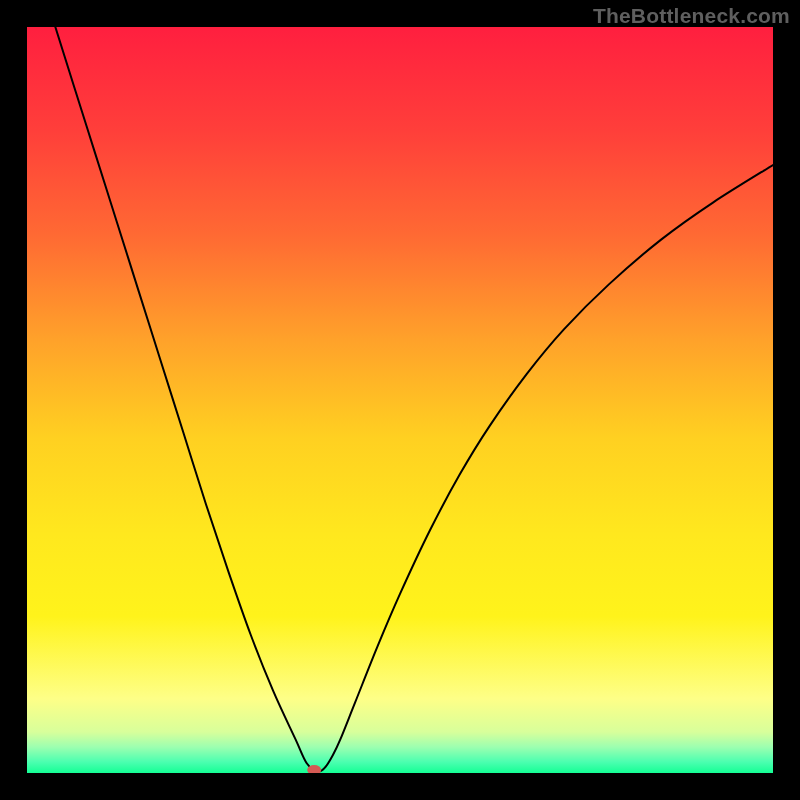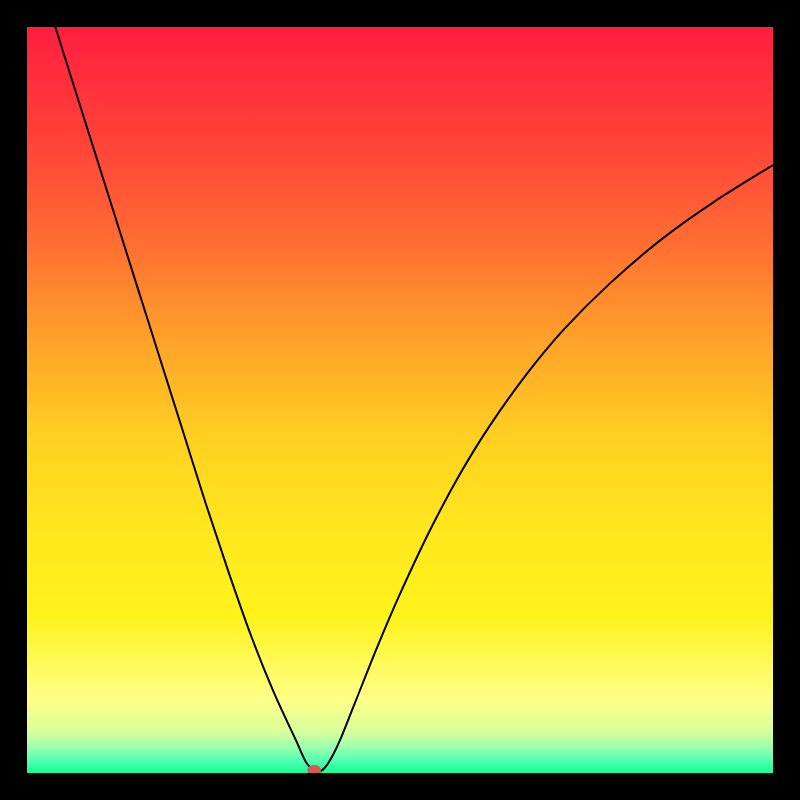--- a/index.html
+++ b/index.html
@@ -57,13 +57,14 @@
             <stop offset="100%" stop-color="#14ff95"></stop>
           </linearGradient>
       </defs>
       <rect x="0" y="0" width="746" height="746" fill="url(#bg-grad)"></rect>
       <path id="curve-path" fill="none" stroke="#000000" stroke-width="2" stroke-linecap="round" stroke-linejoin="round" d="M 28.348 0 C 31.08 8.70, 38.29 31.70, 44.76 52.22 C 51.23 72.73, 59.68 99.47, 67.14 123.09 C 74.60 146.71, 82.06 170.34, 89.52 193.96 C 96.98 217.58, 104.44 241.21, 111.90 264.83 C 119.36 288.45, 126.82 312.08, 134.28 335.70 C 141.74 359.32, 149.20 382.95, 156.66 406.57 C 164.12 430.19, 171.58 454.44, 179.04 477.44 C 186.50 500.44, 193.96 522.82, 201.42 544.58 C 208.88 566.34, 216.34 588.10, 223.80 607.99 C 231.26 627.88, 238.72 646.53, 246.18 663.94 C 253.64 681.35, 262.97 700.37, 268.56 712.43 C 274.15 724.49, 276.02 730.96, 279.75 736.30 C 283.48 741.65, 287.83 743.89, 290.94 744.51 C 294.05 745.13, 295.91 742.77, 298.40 740.03 C 300.89 737.30, 303.37 732.70, 305.86 728.10 C 308.35 723.50, 309.59 721.26, 313.32 712.43 C 317.05 703.60, 322.02 690.67, 328.24 675.13 C 334.46 659.59, 343.16 637.21, 350.62 619.18 C 358.08 601.15, 364.30 586.23, 373.00 566.96 C 381.70 547.69, 392.89 523.44, 402.84 503.55 C 412.79 483.66, 422.73 465.01, 432.68 447.60 C 442.63 430.19, 451.33 415.89, 462.52 399.11 C 473.71 382.32, 487.39 363.05, 499.82 346.89 C 512.25 330.73, 523.44 317.05, 537.12 302.13 C 550.80 287.21, 565.72 272.29, 581.88 257.37 C 598.04 242.45, 616.69 226.29, 634.10 212.61 C 651.51 198.93, 667.67 187.74, 686.32 175.31 C 704.97 162.88, 736.05 144.23, 746.00 138.01"></path>
       <g id="markers-group">
           <ellipse cx="287.21" cy="743.016" rx="7" ry="5" fill="#d55a54"></ellipse>
         </g>
     </svg>
   </div>
+  <div class="watermark">TheBottleneck.com</div>
 </div>
 
 </body></html>

